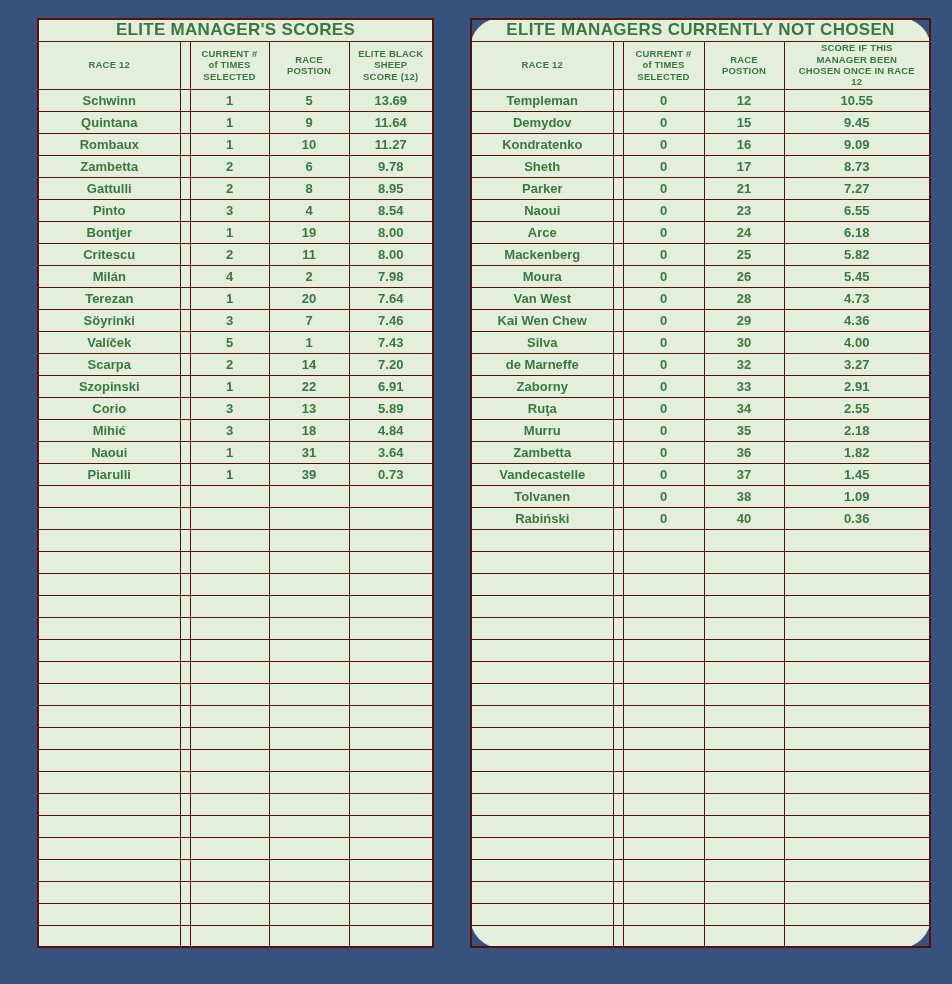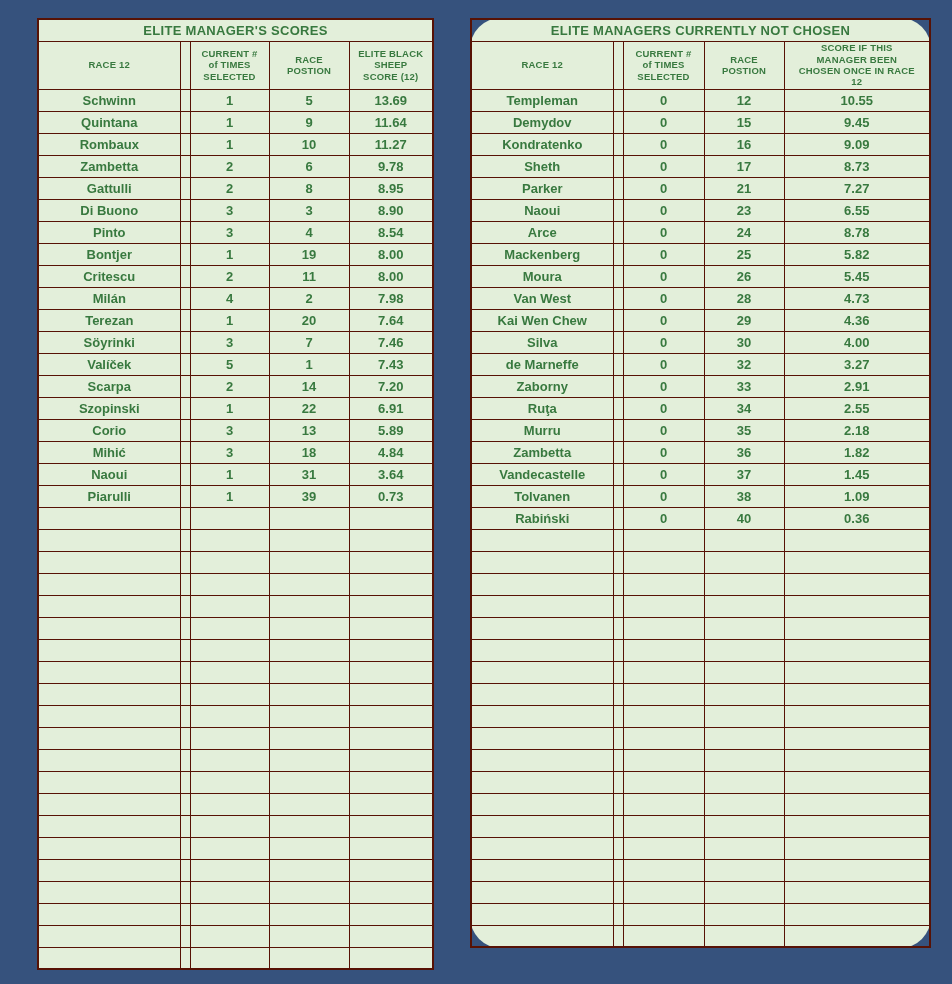--- a/index.html
+++ b/index.html
@@ -29,21 +29,21 @@
   .sheet th,.sheet td{
     border:1px solid var(--border);
     text-align:center;
     vertical-align:middle;
     padding:0 2px;
     overflow:hidden;
     color:var(--text);
   }
   tr.title-row{height:22px;}
   tr.title-row th{
-    font-size:13px;
+    font-size:17px;
     letter-spacing:0.3px;
   }
   tr.header-row{height:48px;}
   tr.header-row th{
     font-size:9.5px;
     line-height:1.2;
     white-space:pre-line;
     letter-spacing:0.2px;
   }
   tbody tr{height:22px;}
@@ -112,27 +112,20 @@
           <td>9.78</td>
         </tr>
         <tr>
           <td>Gattulli</td>
           <td></td>
           <td>2</td>
           <td>8</td>
           <td>8.95</td>
         </tr>
         <tr>
-          <td>Di Buono</td>
-          <td></td>
-          <td>3</td>
-          <td>3</td>
-          <td>8.90</td>
-        </tr>
-        <tr>
           <td>Pinto</td>
           <td></td>
           <td>3</td>
           <td>4</td>
           <td>8.54</td>
         </tr>
         <tr>
           <td>Bontjer</td>
           <td></td>
           <td>1</td>
@@ -433,21 +426,21 @@
           <td></td>
           <td>0</td>
           <td>23</td>
           <td>6.55</td>
         </tr>
         <tr>
           <td>Arce</td>
           <td></td>
           <td>0</td>
           <td>24</td>
-          <td>8.78</td>
+          <td>6.18</td>
         </tr>
         <tr>
           <td>Mackenberg</td>
           <td></td>
           <td>0</td>
           <td>25</td>
           <td>5.82</td>
         </tr>
         <tr>
           <td>Moura</td>

